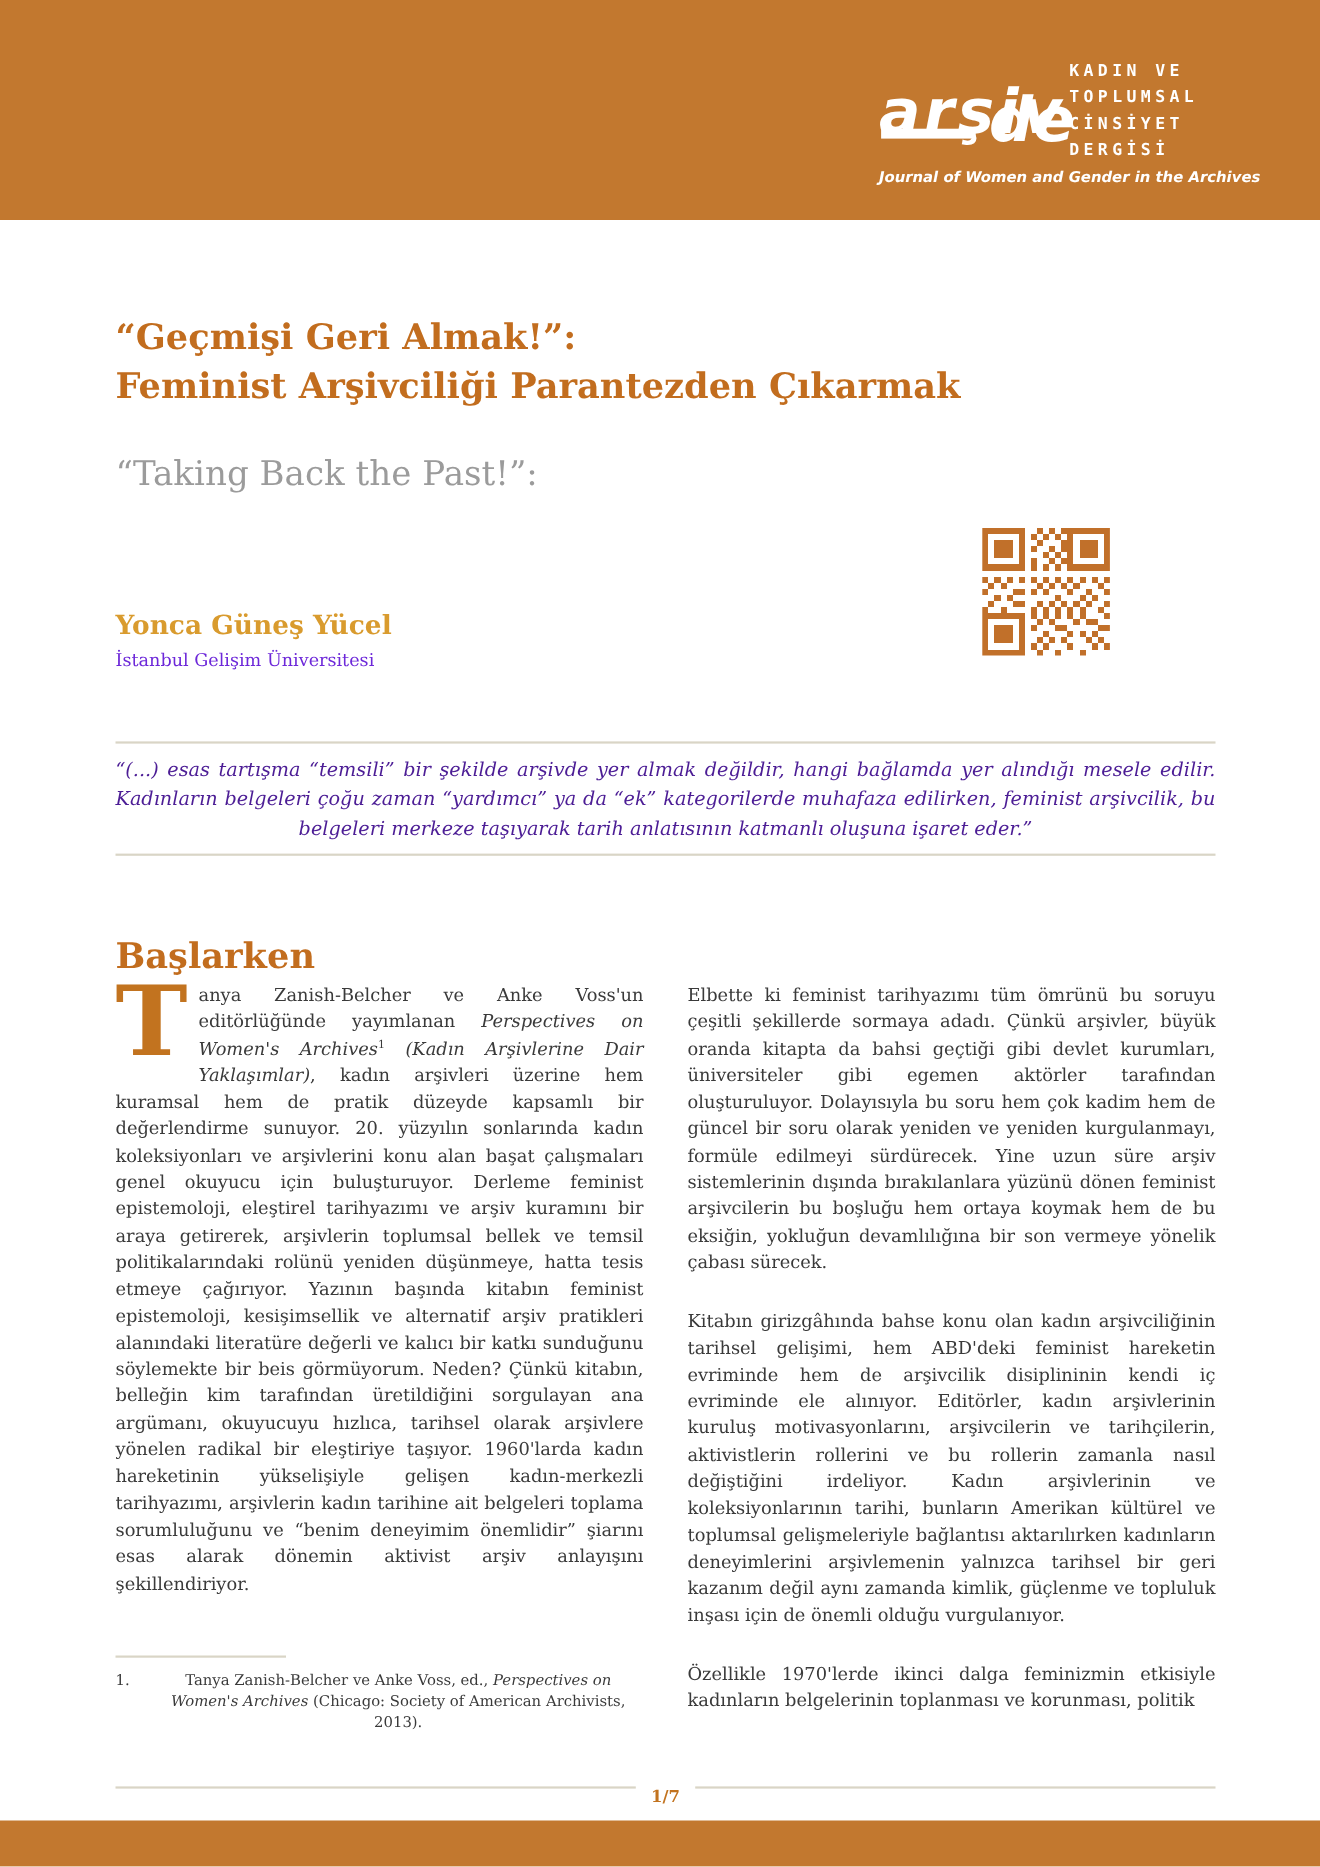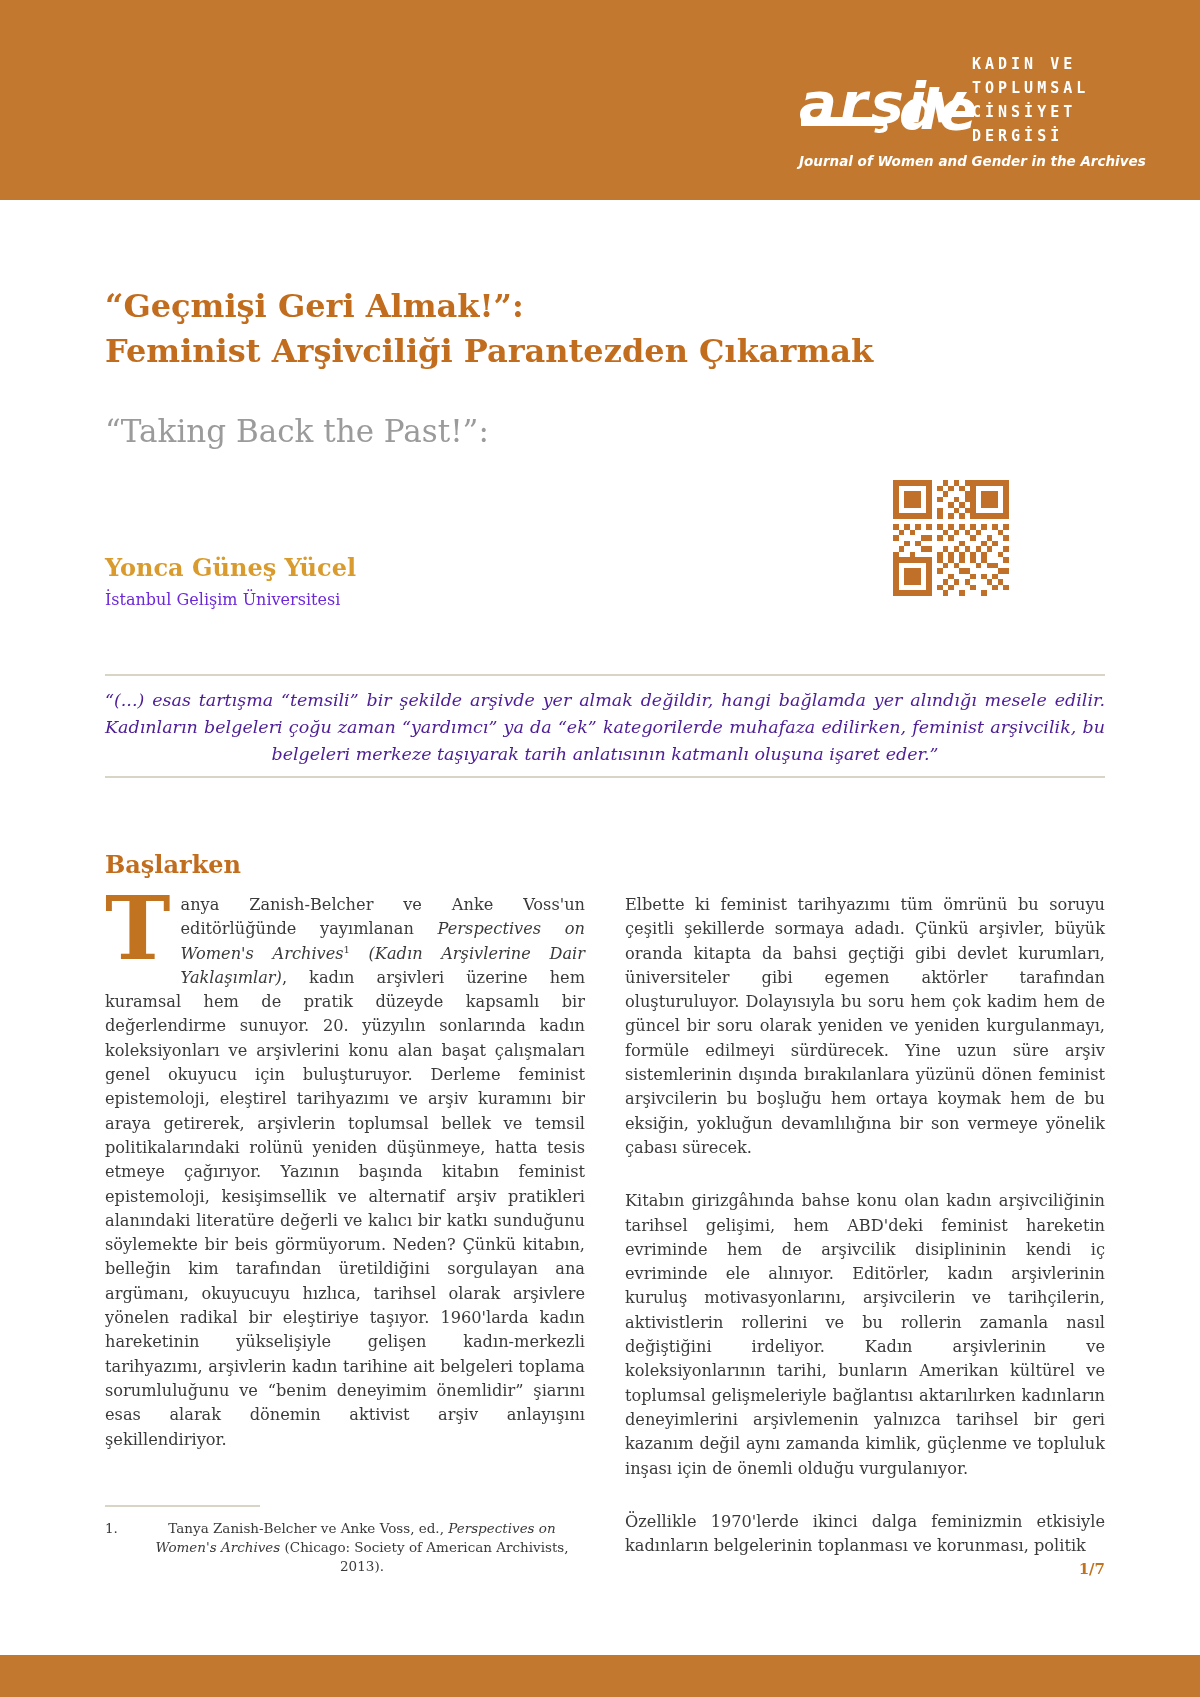--- a/index.html
+++ b/index.html
@@ -40,40 +40,40 @@
   
   .rule{position:absolute;background:#d9d5c6;height:2px;}
   .rule-quote-top{left:105px;top:674px;width:1000px;}
   .rule-quote-bottom{left:105px;top:776px;width:1000px;}
   .quote{position:absolute;left:105px;top:687px;width:1000px;color:#4c1d95;
          font-style:italic;font-size:17.5px;line-height:27px;
          text-align:justify;text-align-last:center;}
 
   
   .section-heading{position:absolute;left:105px;top:850px;color:#c26d1e;
-                   font-weight:bold;font-size:24px;}
+                   font-weight:bold;font-size:32px;}
   .body-col{position:absolute;top:893px;width:480px;color:#3a3a3a;
             font-size:16.2px;line-height:24.3px;text-align:justify;}
   .col1{left:105px;}
   .col2{left:625px;}
   .body-col p{margin:0 0 29px 0;}
   .dropcap{float:left;color:#c2731f;font-weight:bold;font-size:88px;
            line-height:62px;height:70px;margin:4px 10px 0 0;}
   sup{font-size:10px;line-height:0;}
 
   
   .fn-rule{left:105px;top:1505px;width:155px;}
   .footnote{position:absolute;left:105px;top:1519px;width:480px;display:flex;
             color:#3a3a3a;font-size:13.5px;line-height:19px;}
   .fn-num{width:34px;flex:none;}
   .fn-text{flex:1;text-align:center;}
 
   
-  .page-footer{position:absolute;left:105px;top:1546px;width:1000px;
-               display:flex;align-items:flex-end;gap:14px;flex-direction:column;}
+  .page-footer{position:absolute;left:105px;top:1624px;width:1000px;
+               display:flex;align-items:flex-start;gap:14px;}
   .page-footer .fline{flex:1;height:2px;background:#d9d5c6;}
   .page-num{color:#c2731f;font-weight:bold;font-size:15px;}
 
   .bottom-band{position:absolute;left:0;top:1655px;width:1200px;height:42px;background:#c2782f;}
 </style>
 </head>
 <body>
 
 <div class="page">
 

